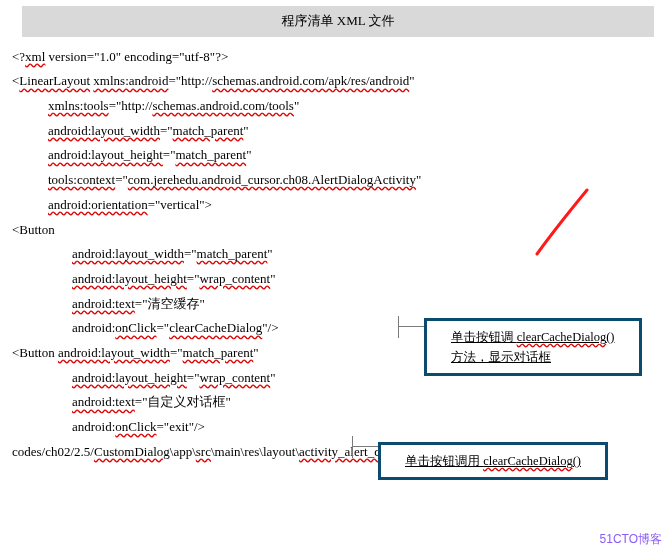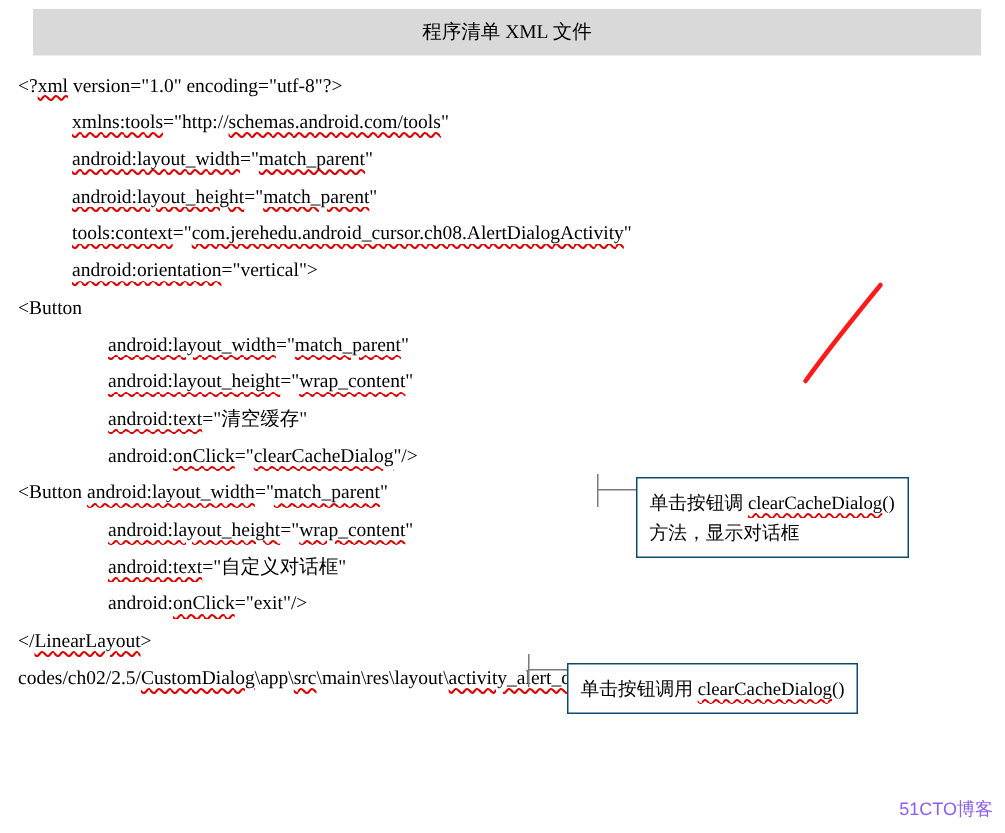--- a/index.html
+++ b/index.html
@@ -30,26 +30,27 @@
   .ind2 { padding-left: 60px; }
   .err {
     text-decoration-line: underline;
     text-decoration-style: wavy;
     text-decoration-color: #d00;
     text-underline-offset: 2px;
     margin-top: 12px;
   }
   .callout {
     position: absolute;
-    border: 1px solid #0c4a6e;
+    border: 3px solid #0c4a6e;
     background: #fff;
-    padding: 6px 8px;
+    padding: 6px 24px;
     font-size: 12.5px;
     line-height: 1.6;
     white-space: nowrap;
+    text-decoration: underline;
   }
   .callout1 { left: 424px; top: 318px; }
   .callout2 { left: 378px; top: 442px; }
   .callout-line {
     position: absolute;
     background: #7a7a7a;
   }
   .cl1h { left: 398px; top: 326px; width: 26px; height: 1px; }
   .cl1v { left: 398px; top: 316px; width: 1px; height: 22px; }
   .cl2h { left: 352px; top: 446px; width: 26px; height: 1px; }
@@ -73,35 +74,35 @@
 </style>
 </head>
 <body>
 
 <div class="title-bar">
   <span>程序清单  XML 文件</span>
 </div>
 
 <div class="code-area">
 <div class="line"><span>&lt;?</span><span class="err">xml</span><span> version="1.0" encoding="utf-8"?&gt;</span></div>
+<div class="line"><span>&lt;</span><span class="err">LinearLayout</span><span> </span><span class="err">xmlns:android</span><span>="http://</span><span class="err">schemas.android.com/apk/res/android</span><span>"</span></div>
 <div class="line ind1"><span class="err">xmlns:tools</span><span>="http://</span><span class="err">schemas.android.com/tools</span><span>"</span></div>
 <div class="line ind1"><span class="err">android:layout_width</span><span>="</span><span class="err">match_parent</span><span>"</span></div>
 <div class="line ind1"><span class="err">android:layout_height</span><span>="</span><span class="err">match_parent</span><span>"</span></div>
 <div class="line ind1"><span class="err">tools:context</span><span>="</span><span class="err">com.jerehedu.android_cursor.ch08.AlertDialogActivity</span><span>"</span></div>
 <div class="line ind1"><span class="err">android:orientation</span><span>="vertical"&gt;</span></div>
 <div class="line"><span>&lt;Button</span></div>
 <div class="line ind2"><span class="err">android:layout_width</span><span>="</span><span class="err">match_parent</span><span>"</span></div>
 <div class="line ind2"><span class="err">android:layout_height</span><span>="</span><span class="err">wrap_content</span><span>"</span></div>
 <div class="line ind2"><span class="err">android:text</span><span>="清空缓存"</span></div>
 <div class="line ind2"><span>android:</span><span class="err">onClick</span><span>="</span><span class="err">clearCacheDialog</span><span>"/&gt;</span></div>
 <div class="line"><span>&lt;Button  </span><span class="err">android:layout_width</span><span>="</span><span class="err">match_parent</span><span>"</span></div>
 <div class="line ind2"><span class="err">android:layout_height</span><span>="</span><span class="err">wrap_content</span><span>"</span></div>
 <div class="line ind2"><span class="err">android:text</span><span>="自定义对话框"</span></div>
 <div class="line ind2"><span>android:</span><span class="err">onClick</span><span>="exit"/&gt;</span></div>
-<div class="line"><span>&lt;/</span><span class="err">LinearLayout</span><span>&gt;</span></div>
 <div class="line"><span>codes/ch02/2.5/</span><span class="err">CustomDialog</span><span>\app\</span><span class="err">src</span><span>\main\res\layout\</span><span class="err">activity_alert_dialog</span><span>..</span></div>
 </div>
 
 <div class="callout callout1">
   <span>单击按钮调 </span><span class="err">clearCacheDialog</span><span>()</span><br>
   <span>方法，显示对话框</span>
 </div>
 <div class="callout-line cl1h"></div>
 <div class="callout-line cl1v"></div>
 

